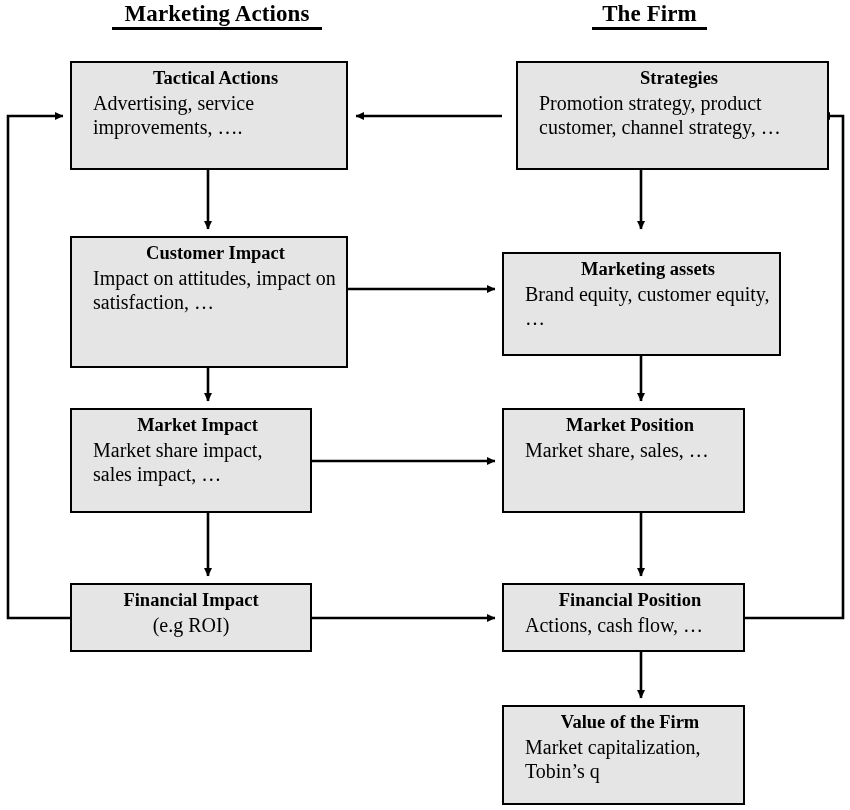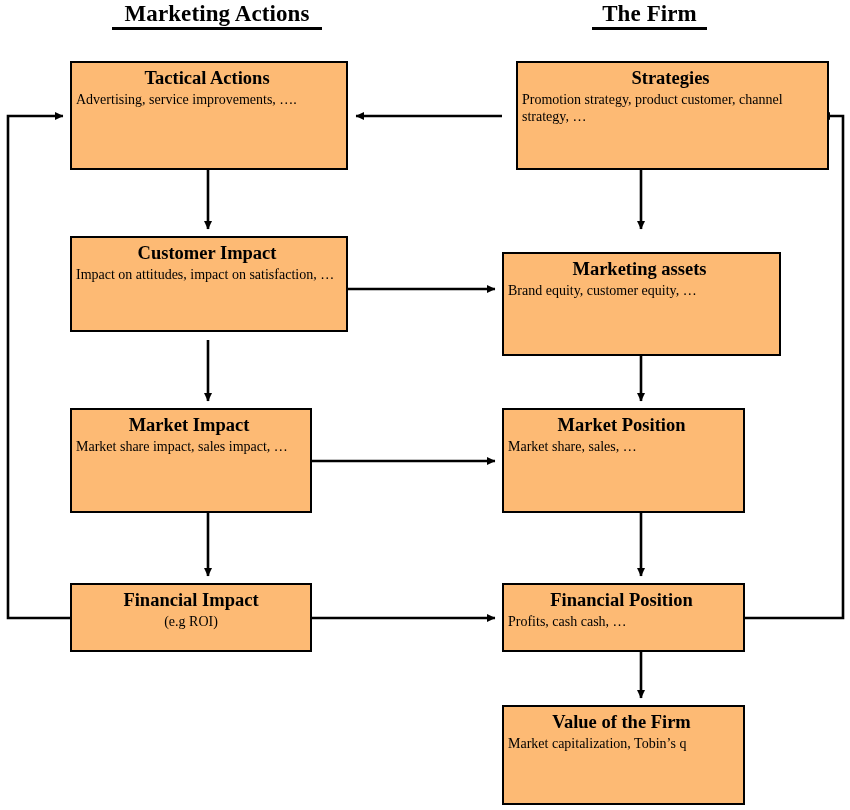--- a/index.html
+++ b/index.html
@@ -34,37 +34,37 @@
     letter-spacing: 0.1px;
     white-space: nowrap;
     border-bottom: 3px solid #000;
     padding-bottom: 1px;
     line-height: 1.05;
   }
   .node {
     position: absolute;
     box-sizing: border-box;
     border: 2.5px solid #000;
-    background: #fdba74;
-    padding: 5px 8px 4px 4px;
+    background: #e5e5e5;
+    padding: 5px 8px 4px 21px;
     overflow: hidden;
   }
   .node-title {
     display: block;
     text-align: center;
     font-weight: bold;
     font-size: 18.5px;
     line-height: 1.18;
     margin-bottom: 1px;
     white-space: nowrap;
   }
   .node-body {
     display: block;
     text-align: left;
-    font-size: 14px;
+    font-size: 20px;
     line-height: 1.22;
   }
   .node-body.centered {
     text-align: center;
   }
 </style>
 </head>
 <body>
 
 <div id="diagram-root">
@@ -110,21 +110,21 @@
   <div class="node" style="left:70px; top:61px; width:278px; height:109px;">
     <span class="node-title">Tactical Actions</span>
     <span class="node-body">Advertising, service improvements, ….</span>
   </div>
 
   <div class="node" style="left:502px; top:61px; width:313px; height:109px;margin-left:14px;">
     <span class="node-title">Strategies</span>
     <span class="node-body">Promotion strategy, product customer, channel strategy, …</span>
   </div>
 
-  <div class="node" style="left:70px; top:236px; width:278px; height:96px;">
+  <div class="node" style="left:70px; top:236px; width:278px; height:132px;">
     <span class="node-title">Customer Impact</span>
     <span class="node-body">Impact on attitudes, impact on satisfaction, …</span>
   </div>
 
   <div class="node" style="left:502px; top:252px; width:279px; height:104px;">
     <span class="node-title">Marketing assets</span>
     <span class="node-body">Brand equity, customer equity, …</span>
   </div>
 
   <div class="node" style="left:70px; top:408px; width:242px; height:105px;">
@@ -137,21 +137,21 @@
     <span class="node-body">Market share, sales, …</span>
   </div>
 
   <div class="node" style="left:70px; top:583px; width:242px; height:69px; padding-left:8px;">
     <span class="node-title">Financial Impact</span>
     <span class="node-body centered">(e.g ROI)</span>
   </div>
 
   <div class="node" style="left:502px; top:583px; width:243px; height:69px;">
     <span class="node-title">Financial Position</span>
-    <span class="node-body">Profits, cash cash, …</span>
+    <span class="node-body">Actions, cash flow, …</span>
   </div>
 
   <div class="node" style="left:502px; top:705px; width:243px; height:100px;">
     <span class="node-title">Value of the Firm</span>
     <span class="node-body">Market capitalization, Tobin’s q</span>
   </div>
 
 </div>
 
 </body></html>

